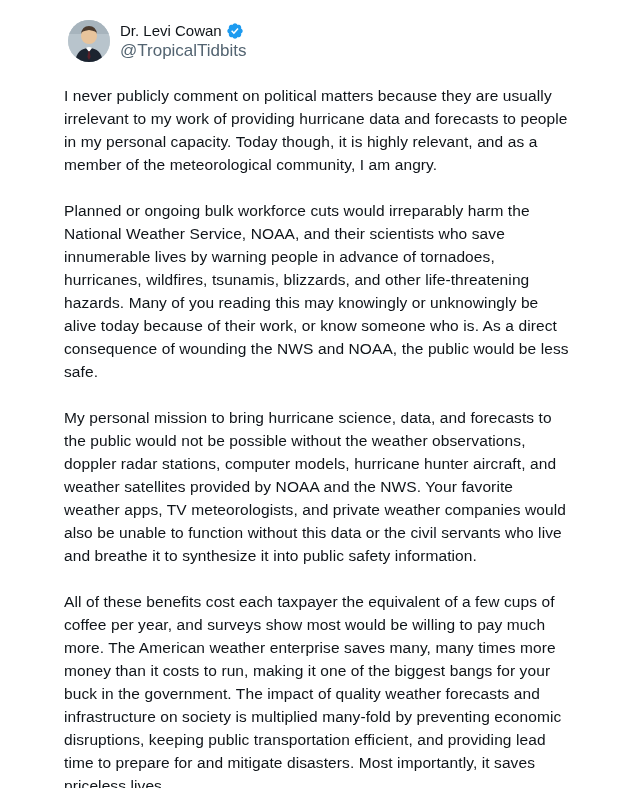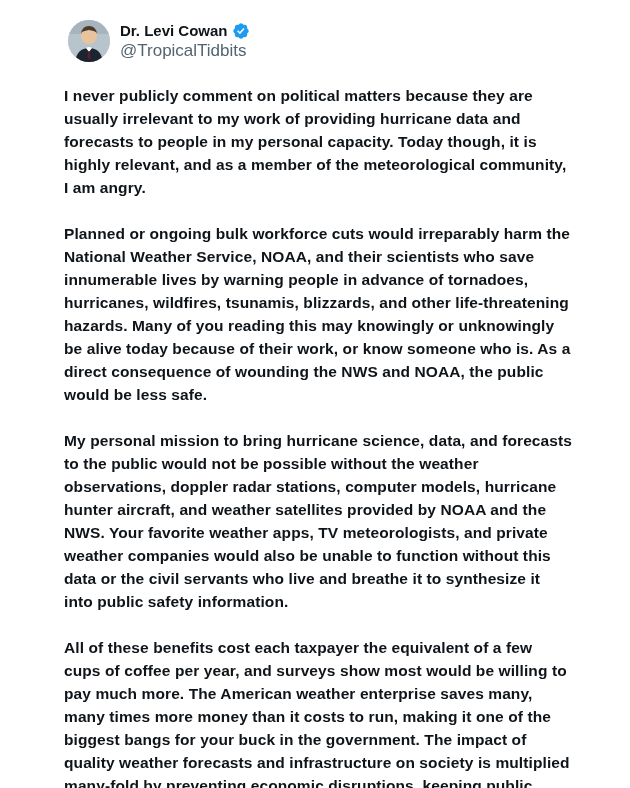--- a/index.html
+++ b/index.html
@@ -38,21 +38,21 @@
     justify-content: center;
     padding-top: 1px;
   }
   .name-row {
     display: flex;
     align-items: center;
     gap: 4px;
   }
   .display-name {
     font-size: 15px;
-    font-weight: bold;
+    font-weight: normal;
     color: #0f1419;
     cursor: pointer;
     line-height: 20px;
   }
   .verified {
     width: 18px;
     height: 18px;
     display: inline-flex;
     align-items: center;
     justify-content: center;
@@ -63,21 +63,20 @@
     color: #536471;
     cursor: pointer;
     line-height: 20px;
   }
   .post-body p {
     font-size: 15.5px;
     line-height: 23px;
     color: #0f1419;
     margin-bottom: 23px;
     letter-spacing: 0.1px;
-    font-weight: bold;
   }
   .post-body p:last-child { margin-bottom: 0; }
 </style>
 </head>
 <body>
 
 <div class="page">
 
   <div class="post-header">
     <div class="avatar">

